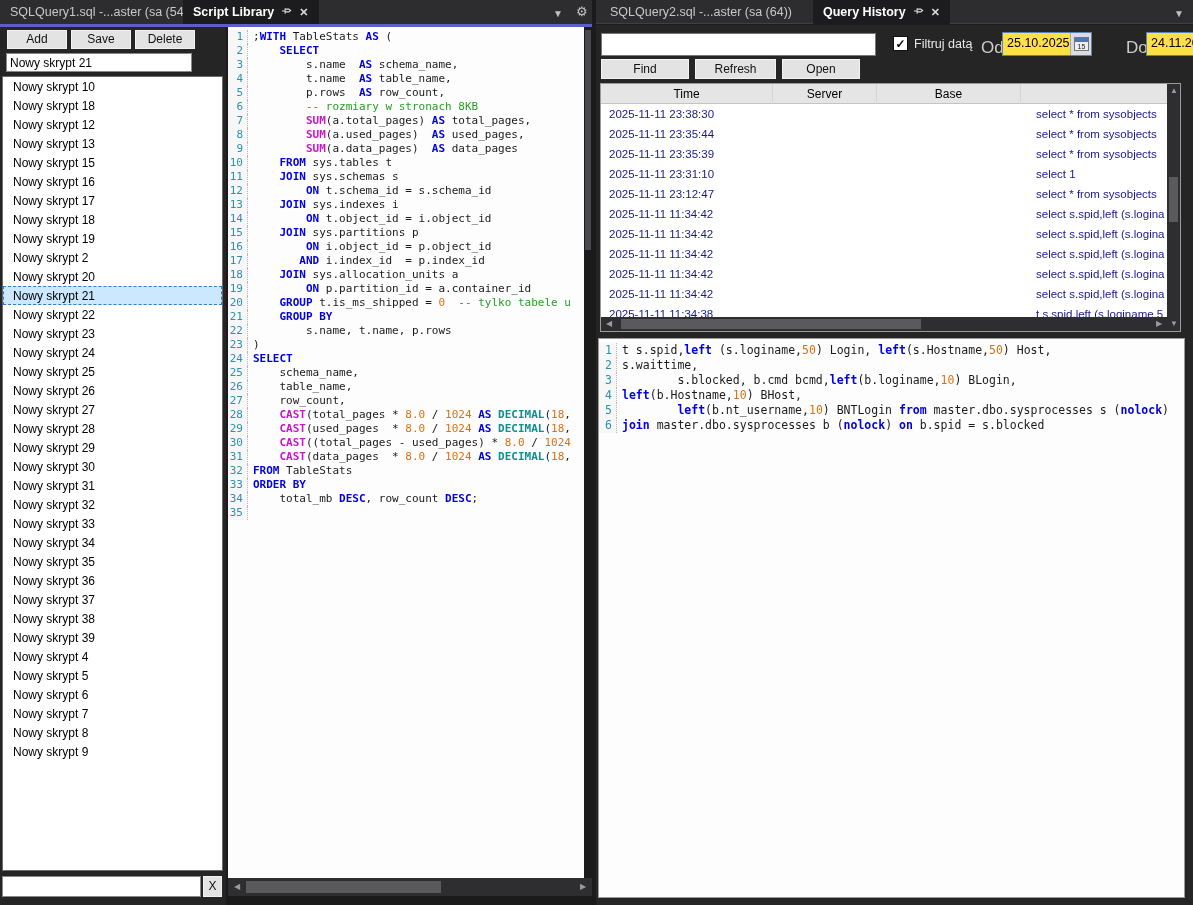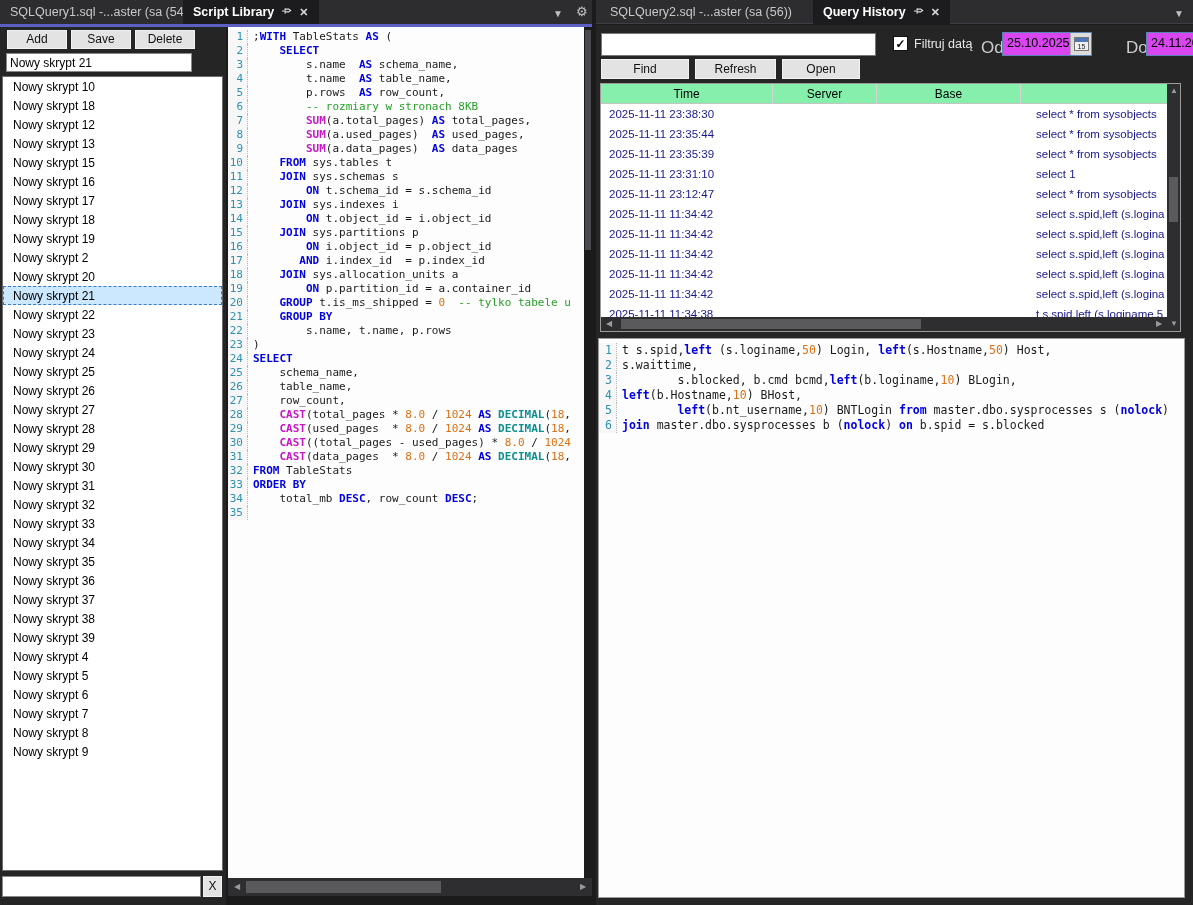--- a/index.html
+++ b/index.html
@@ -66,33 +66,33 @@
   .ed1-hscroll .arr.r { right:2px; top:2px; }
   
   .right-panel { position:absolute; left:596px; top:25px; width:597px; height:880px; background:#252526; }
   .search-input { position:absolute; left:5px; top:8px; width:275px; height:23px; background:#fff;
                   border:1px solid #777; font-size:12px; padding:0 4px; font-family:"Liberation Sans",sans-serif; }
   .chk { position:absolute; left:297px; top:11px; width:15px; height:15px; background:#fff;
          border:1px solid #111; color:#000; font-size:12px; font-weight:bold; text-align:center; line-height:14px; }
   .chk-label { position:absolute; left:318px; top:12px; color:#e8e8e8; font-size:12.5px; }
   .date-label { position:absolute; top:13px; color:#cccccc; font-size:17px; }
   .lbl-od { left:385px; } .lbl-do { left:530px; }
-  .datebox { position:absolute; top:7px; height:24px; border:1px solid #5a82b4; background:#d946ef; display:flex; }
+  .datebox { position:absolute; top:7px; height:24px; border:1px solid #5a82b4; background:#fde047; display:flex; }
   .db-od { left:406px; width:90px; } .db-do { left:550px; width:90px; }
   .datebox .dval { flex:1; font-size:12.5px; color:#000; padding:3px 0 0 4px; }
   .cal-btn { flex:none; width:21px; background:#dcdcdc; border-left:1px solid #aaa; position:relative; }
   .cal-ico { position:absolute; left:3px; top:4px; width:15px; height:14px; background:#efefef; border:1px solid #777; }
   .cal-ico::before { content:""; position:absolute; left:0; top:0; right:0; height:4px; background:#4f76b8; }
   .cal-day { position:absolute; left:0; right:0; bottom:0; font-size:7px; text-align:center; color:#222; }
   .rp-btn { position:absolute; top:34px; height:20px; line-height:18px; }
   .btn-find { left:5px; width:88px; } .btn-refresh { left:99px; width:81px; } .btn-open { left:186px; width:78px; }
   
   .grid { position:absolute; left:4px; top:58px; width:581px; height:249px; background:#fff;
           border:1px solid #9a9a9a; }
-  .grid-header { position:absolute; left:0; top:0; width:566px; height:20px; background:#86efac;
+  .grid-header { position:absolute; left:0; top:0; width:566px; height:20px; background:#e5e5e5;
                  border-bottom:1px solid #c4c4c4; }
   .gh-cell { position:absolute; top:0; height:20px; line-height:20px; font-size:12px; color:#000;
              text-align:center; border-right:1px solid #d4d4d4; }
   .grid-rows { position:absolute; left:0; top:20px; width:566px; height:215px; overflow:hidden; }
   .grow { height:20px; line-height:20px; font-size:11.5px; color:#18188e; white-space:nowrap; position:relative; }
   .grow .c-time { position:absolute; left:8px; }
   .grow .c-query { position:absolute; left:435px; width:131px; overflow:hidden; }
   .grid-vscroll { position:absolute; right:0; top:0; width:13px; height:247px; background:#2e2e31; }
   .grid-vscroll .arr { left:0; }
   .grid-vscroll .thumb { left:2px; width:9px; top:93px; height:45px; }
@@ -213,21 +213,21 @@
   <div class="ed1-vscroll"></div>
   <div class="ed1-vthumb"></div>
   <div class="sb ed1-hscroll">
     <span class="arr l">◀</span>
     <div class="thumb"></div>
     <span class="arr r">▶</span>
   </div>
 
   <div class="tabstrip right">
     <div class="tab" style="left:4px;">
-      <span>SQLQuery2.sql -...aster (sa (56))</span>
+      <span>SQLQuery2.sql -...aster (sa (64))</span>
     </div>
     <div class="tab active" style="left:217px;">
       <span>Query History</span>
       <span>
         <svg width="11" height="11" viewBox="0 0 12 12">
             <path d="M1 6.5h3.5M4.5 3.5v6M4.5 4.5h4l2 1.5-2 1.5h-4z" stroke="#dcdcdc" stroke-width="1.2" fill="none"></path>
           </svg>
       </span>
       <span class="close-x">✕</span>
     </div>

